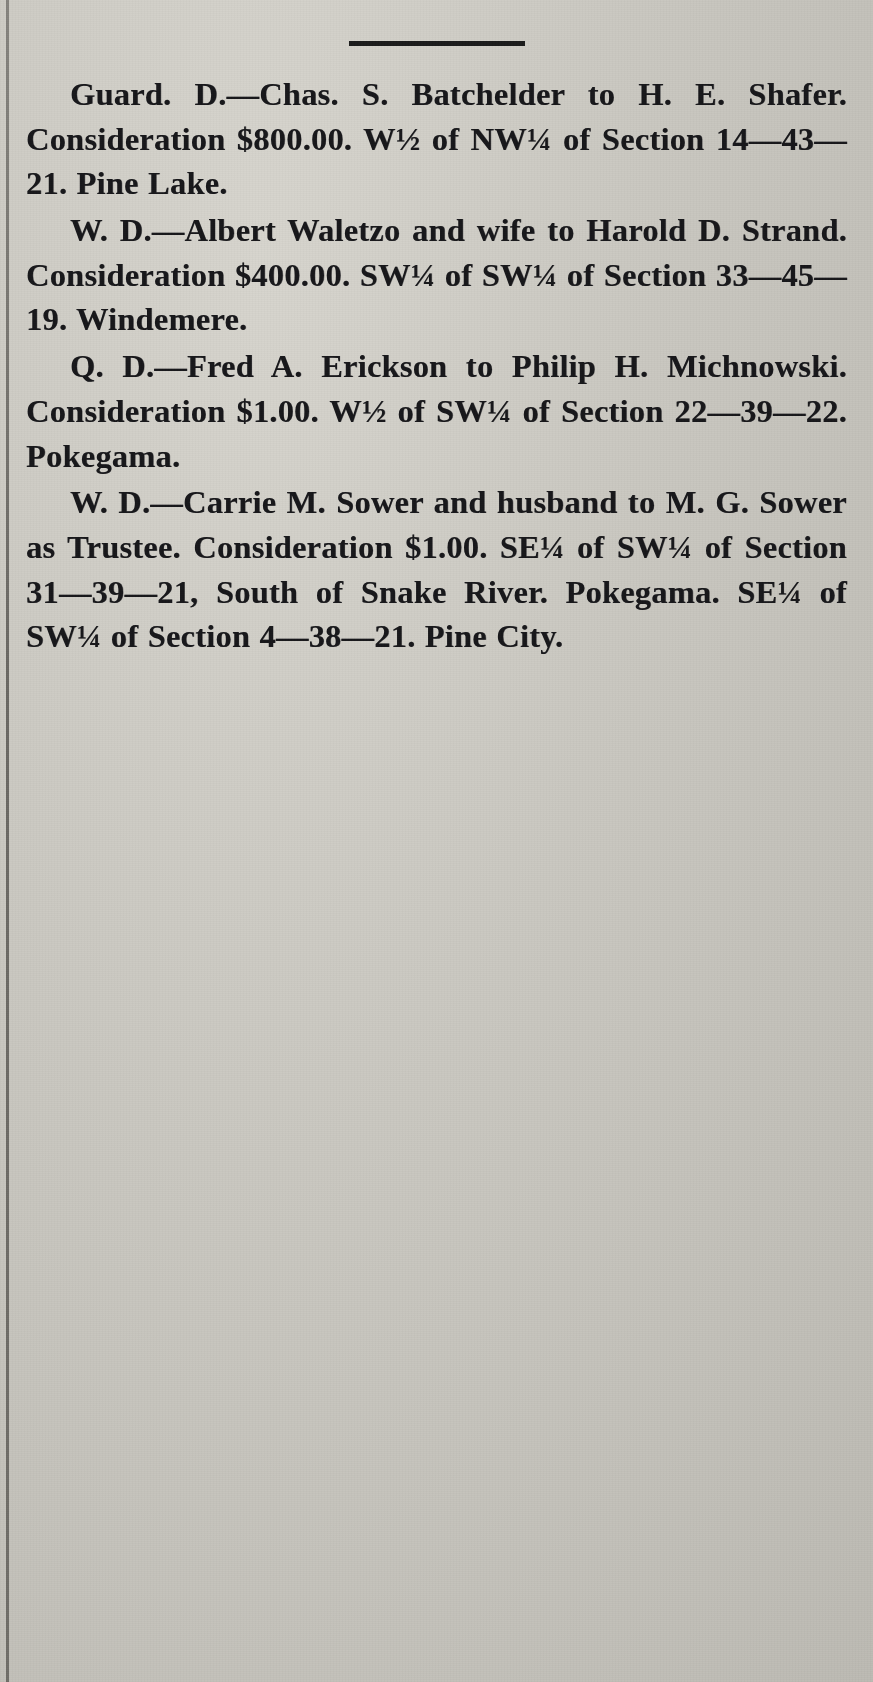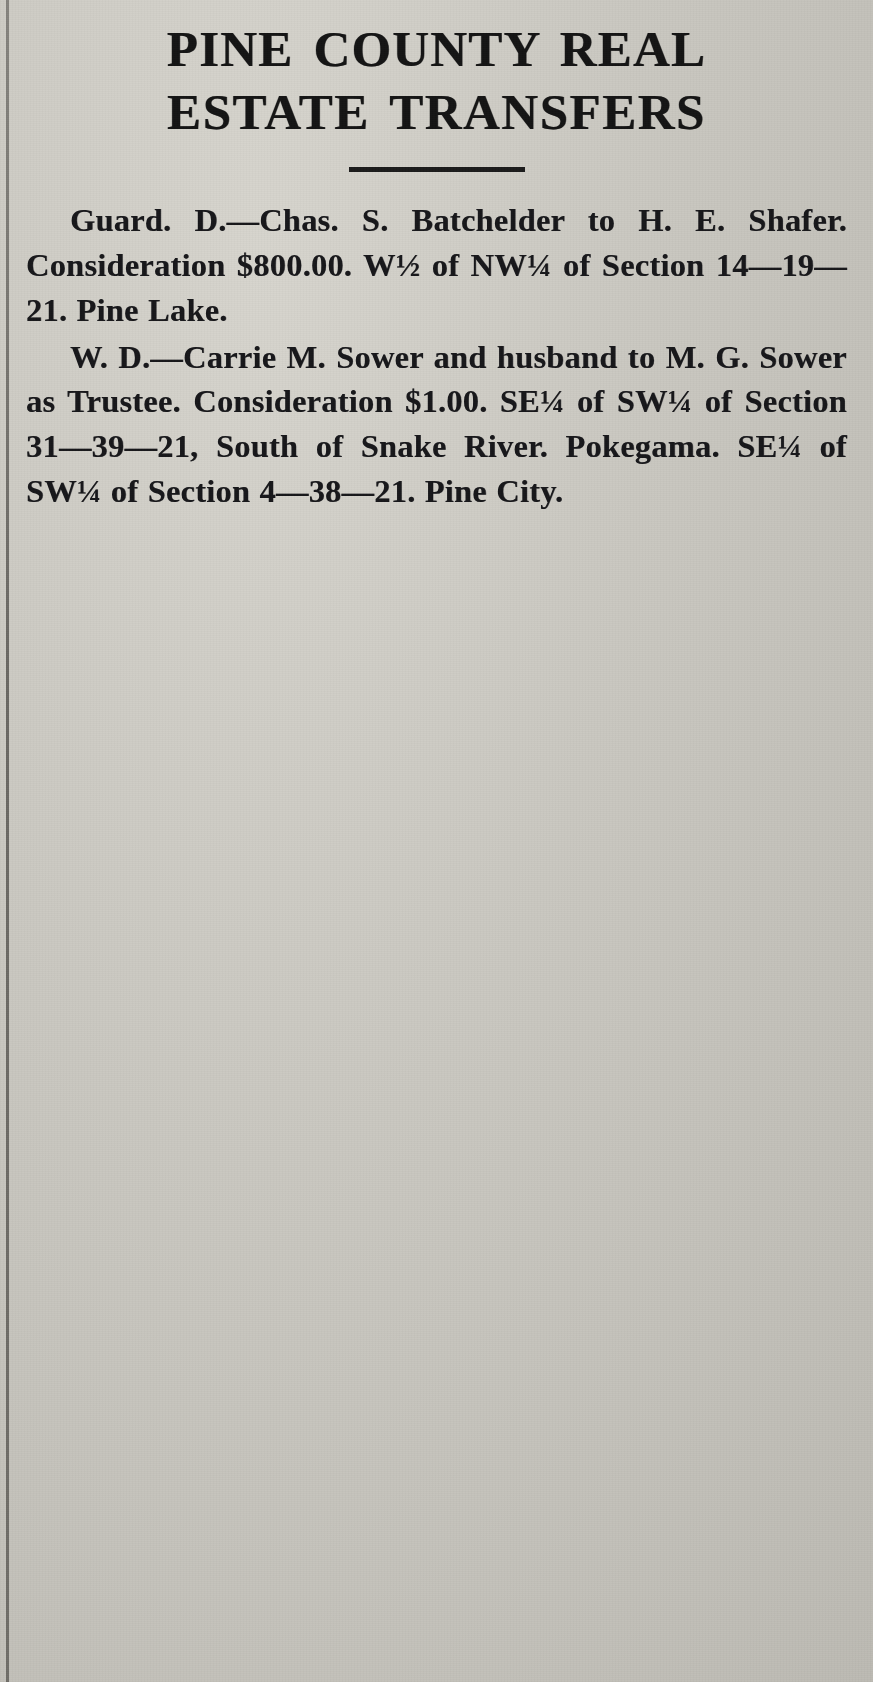--- a/index.html
+++ b/index.html
@@ -89,28 +89,26 @@
   .entry:last-child { margin-bottom: 13px; }
 </style>
 </head>
 <body>
 
 <div class="page">
   <div class="left-rule"></div>
 
   <div class="column">
 
-    <h1 class="headline">
-      <span>PINE COUNTY REAL</span>
-      <span class="line2">ESTATE TRANSFERS</span>
-    </h1>
 
     <div class="divider-wrap">
       <span class="divider"></span>
     </div>
 
-    <p class="entry">Guard. D.—Chas. S. Batchelder to H. E. Shafer.  Consideration $800.00. W½ of NW¼ of Section 14—19—21. Pine Lake.</p>
+    <p class="entry">Guard. D.—Chas. S. Batchelder to H. E. Shafer.  Consideration $800.00. W½ of NW¼ of Section 14—43—21. Pine Lake.</p>
+    <p class="entry">W. D.—Albert Waletzo and wife to Harold D. Strand.  Consideration $400.00.  SW¼ of SW¼ of Section 33—45—19.  Windemere.</p>
+    <p class="entry">Q. D.—Fred A. Erickson to Philip H. Michnowski.  Consideration $1.00. W½ of SW¼ of Section 22—39—22. Pokegama.</p>
     <p class="entry">W. D.—Carrie M. Sower and husband to M. G. Sower as Trustee.  Consideration $1.00.  SE¼ of SW¼ of Section 31—39—21, South of Snake River.  Pokegama.  SE¼ of SW¼ of Section 4—38—21.  Pine City.</p>
 
   </div>
 
   <div class="grain"></div>
 </div>
 
 </body></html>

